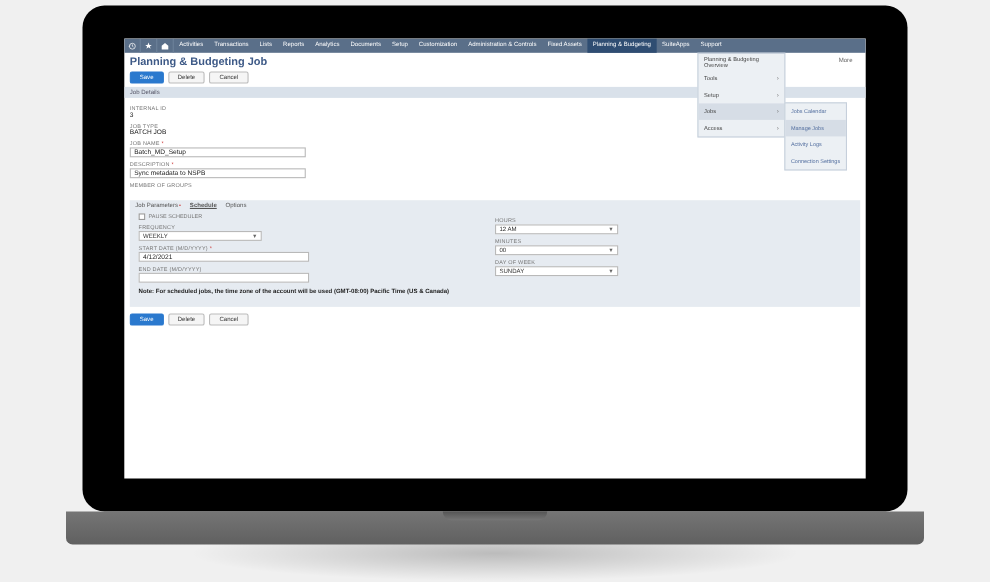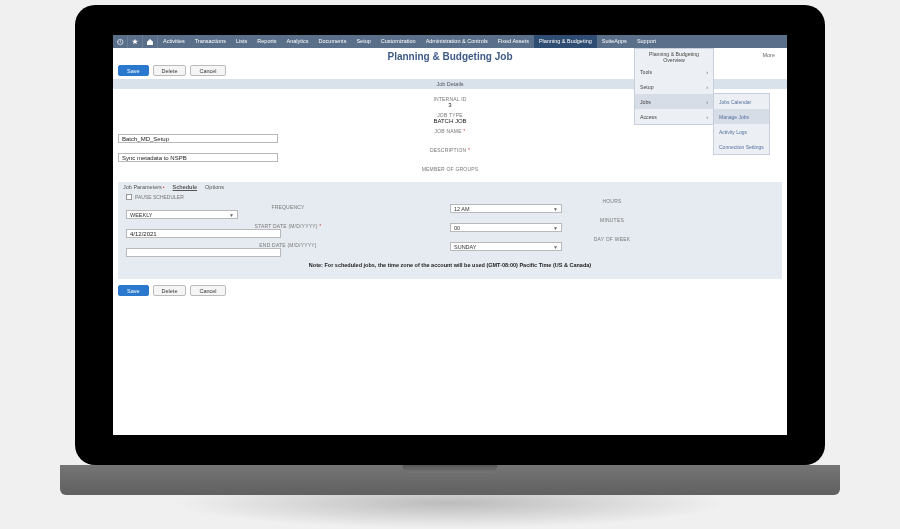--- a/index.html
+++ b/index.html
@@ -1,17 +1,17 @@
 <!DOCTYPE html>
 <html><head>
 <meta charset="utf-8">
 <style>
 html,body{margin:0;padding:0;font-family:Arial,Helvetica,sans-serif;background:#f0f0f0;}
 *{box-sizing:border-box;}
-.stage{width:900px;height:529px;position:relative;margin:0 auto;text-align:center;}
+.stage{width:900px;height:529px;position:relative;margin:0 auto;}
 .shadow{position:absolute;bottom:-4px;left:55px;right:55px;height:60px;background:radial-gradient(ellipse 50% 60% at 50% 50%,rgba(0,0,0,.22),rgba(0,0,0,0) 70%);z-index:0;}
 .laptop{position:absolute;left:75px;top:5px;width:750px;height:490px;z-index:1;}
 .tablet-frame{width:750px;height:460px;background:#000;border-radius:20px;padding:30px 38px 30px 38px;position:relative;}
 .screen{background:#fff;width:100%;height:100%;overflow:hidden;position:relative;font-size:5.5px;color:#111;}
 .base{position:absolute;left:-15px;right:-15px;bottom:-30px;height:30px;background:linear-gradient(#757575,#606060);border-radius:0 0 6px 6px;}
 .base:before{content:"";position:absolute;left:50%;top:0;transform:translateX(-50%);width:95px;height:8px;background:linear-gradient(#555,#777);border-radius:0 0 8px 8px;}
 
 .topbar{height:13px;background:#5a6f89;display:flex;align-items:center;color:#fff;position:relative;}
 .tb-icons{display:flex;align-items:center;gap:0;}
 .tb-icons span{width:15px;height:13px;display:flex;align-items:center;justify-content:center;border-right:1px solid #6d809a;font-size:6.5px;}

